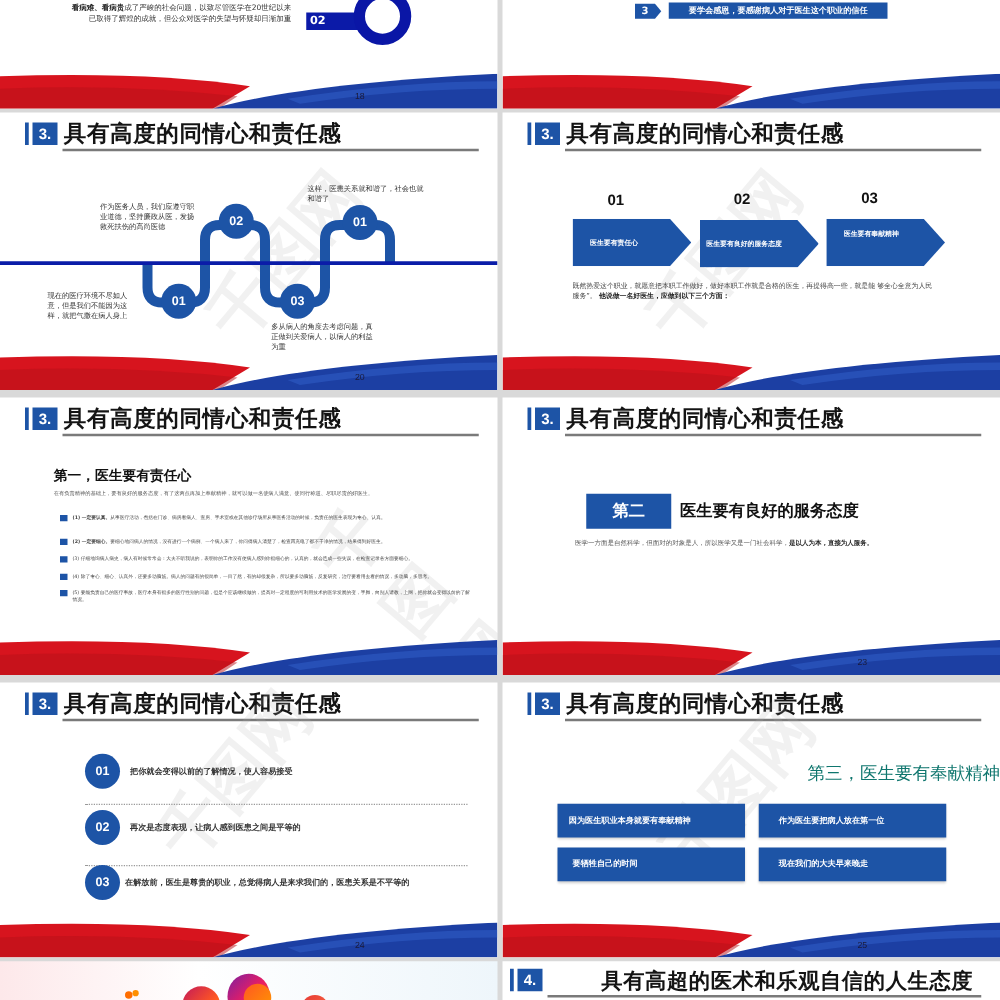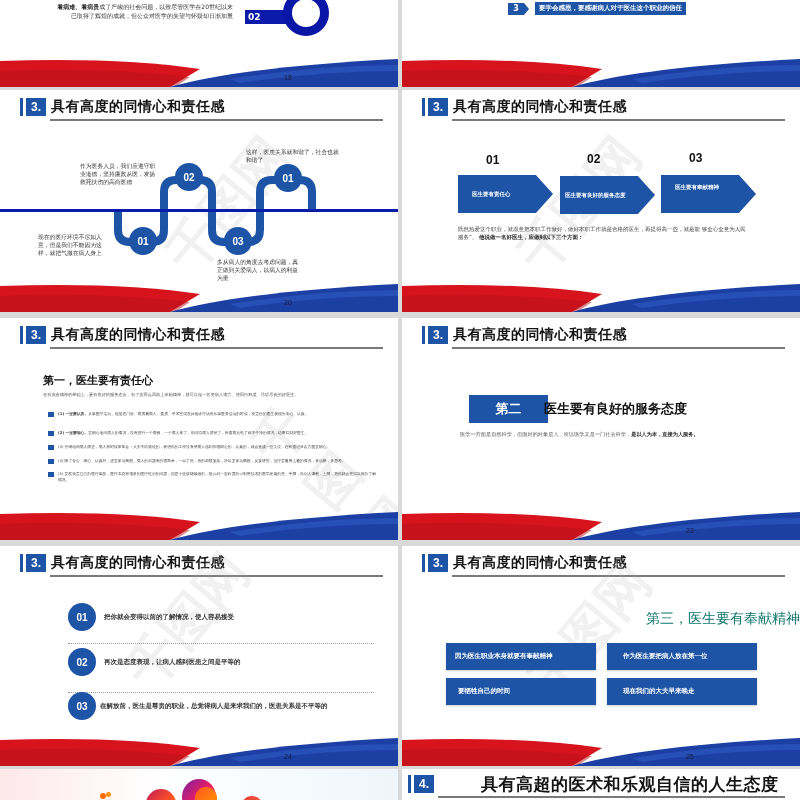--- a/index.html
+++ b/index.html
@@ -16,54 +16,54 @@
 
   
   .ribbon { position: absolute; left: 0; bottom: 0; width: 100%; height: 28px; }
   .ribbon svg { display: block; width: 100%; height: 100%; }
   .page-num { position: absolute; bottom: 6px; left: 284px; font-size: 7px; color: #1a1a3a; font-family: "Liberation Sans", sans-serif; }
 
   
   .hdr { position: absolute; left: 20px; top: 6px; height: 22px; display: flex; align-items: center; }
   .hdr-bar { width: 3px; height: 18px; background: #1d54a6; margin-right: 3px; }
   .hdr-num { background: #1d54a6; color: #fff; font-weight: bold; font-size: 12px; height: 18px; min-width: 20px; padding: 0 3px; display: flex; align-items: center; justify-content: center; font-family: "Liberation Sans", sans-serif; }
-  .hdr-title { font-size: 14px; font-weight: bold; color: #141414; margin-left: 5px; letter-spacing: 0.5px; font-family: "DejaVu Sans", sans-serif; }
+  .hdr-title { font-size: 18px; font-weight: bold; color: #141414; margin-left: 5px; letter-spacing: 0.5px; font-family: "DejaVu Sans", sans-serif; }
   .hdr-line { position: absolute; left: 50px; right: 15px; top: 29px; height: 1.5px; background: #7a7a7a; }
 
   .watermark { position: absolute; color: rgba(180,180,180,0.18); font-size: 52px; font-weight: bold; transform: rotate(-50deg); pointer-events: none; }
 
   
   .s18-text { position: absolute; right: 165px; top: 2px; width: 180px; font-size: 6px; line-height: 9px; color: #333; text-align: right; }
   .s18-text b { color: #222; }
   .s18-tag { position: absolute; left: 245px; top: 10px; width: 60px; height: 14px; background: #0b1aa8; color: #fff; font-size: 9px; font-weight: bold; padding-left: 3px; line-height: 14px; }
   .s18-ring { position: absolute; left: 283px; top: -10px; width: 46px; height: 46px; border-radius: 50%; border: 9px solid #0a16a6; background: #fff; }
 
   
   .s19-num { position: absolute; left: 106px; top: 3px; width: 16px; height: 12px; background: #1d54a6; color: #fff; font-size: 8px; font-weight: bold; text-align: center; line-height: 12px; }
   .s19-num::after { content: ""; position: absolute; right: -5px; top: 0; border-left: 5px solid #1d54a6; border-top: 6px solid transparent; border-bottom: 6px solid transparent; }
-  .s19-text { position: absolute; left: 133px; top: 2px; background: #1d54a6; color: #fff; font-size: 6.5px; font-weight: bold; padding: 2px 4px; }
+  .s19-text { position: absolute; left: 133px; top: 2px; background: #1d54a6; color: #fff; font-size: 6.5px; font-weight: bold; padding: 2px 16px; }
 
   
   .s20-hline { position: absolute; left: 0; right: 0; top: 119px; height: 3px; background: #0a1ca8; }
   .s20-node { position: absolute; width: 28px; height: 28px; border-radius: 50%; background: #1d54a6; color: #fff; font-weight: bold; font-size: 10px; display: flex; align-items: center; justify-content: center; font-family: "Liberation Sans", sans-serif; }
   .s20-txt { position: absolute; font-size: 5.8px; line-height: 8px; color: #333; }
 
   
   .s21-num { position: absolute; font-size: 12px; font-weight: bold; color: #111; font-family: "Liberation Sans", sans-serif; }
   .s21-arrow { position: absolute; height: 38px; width: 95px; background: #1d54a6; clip-path: polygon(0 0, 82% 0, 100% 50%, 82% 100%, 0 100%); color: #fff; font-size: 5.5px; font-weight: bold; display: flex; align-items: center; padding-left: 14px; }
   .s21-para { position: absolute; left: 56px; top: 136px; width: 290px; font-size: 5.5px; line-height: 7.5px; color: #444; }
 
   
   .s22-h { position: absolute; left: 43px; top: 55px; font-size: 11px; font-weight: bold; color: #111; }
   .s22-intro { position: absolute; left: 43px; top: 74px; font-size: 4.2px; color: #555; white-space: nowrap; }
   .s22-item { position: absolute; left: 48px; width: 330px; font-size: 3.8px; color: #444; line-height: 6px; display: flex; }
   .s22-item .sq { width: 6px; height: 5px; background: #1d54a6; flex: none; margin-right: 4px; margin-top: 0.5px; }
 
   
-  .s23-box { position: absolute; left: 67px; top: 77px; width: 79px; height: 28px; background: #1d54a6; color: #fff; font-size: 13px; font-weight: bold; display: flex; align-items: center; justify-content: center; }
+  .s23-box { position: absolute; left: 67px; top: 77px; width: 68px; height: 28px; background: #1d54a6; color: #fff; font-size: 13px; font-weight: bold; display: flex; align-items: center; justify-content: center; }
   .s23-title { position: absolute; left: 142px; top: 82px; font-size: 13px; font-weight: bold; color: #111; }
   .s23-para { position: absolute; left: 58px; top: 113px; font-size: 5.2px; color: #555; white-space: nowrap; }
   .s23-para b { color: #222; }
 
   
   .s24-row { position: absolute; left: 68px; display: flex; align-items: center; }
   .s24-circ { width: 28px; height: 28px; border-radius: 50%; background: #1d54a6; color: #fff; font-size: 10px; font-weight: bold; display: flex; align-items: center; justify-content: center; font-family: "Liberation Sans", sans-serif; }
   .s24-txt { margin-left: 8px; font-size: 6.5px; font-weight: bold; color: #333; white-space: nowrap; }
   .s24-sep { position: absolute; left: 68px; width: 306px; border-top: 1px dotted #999; }
 

